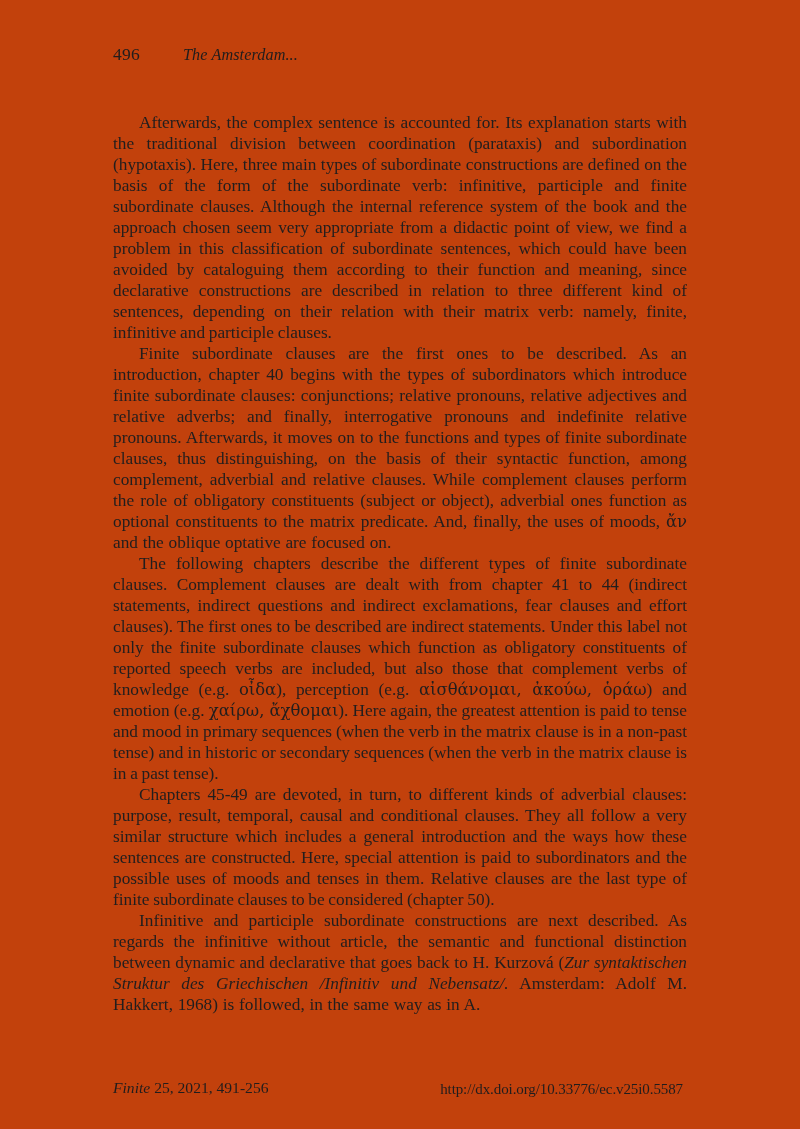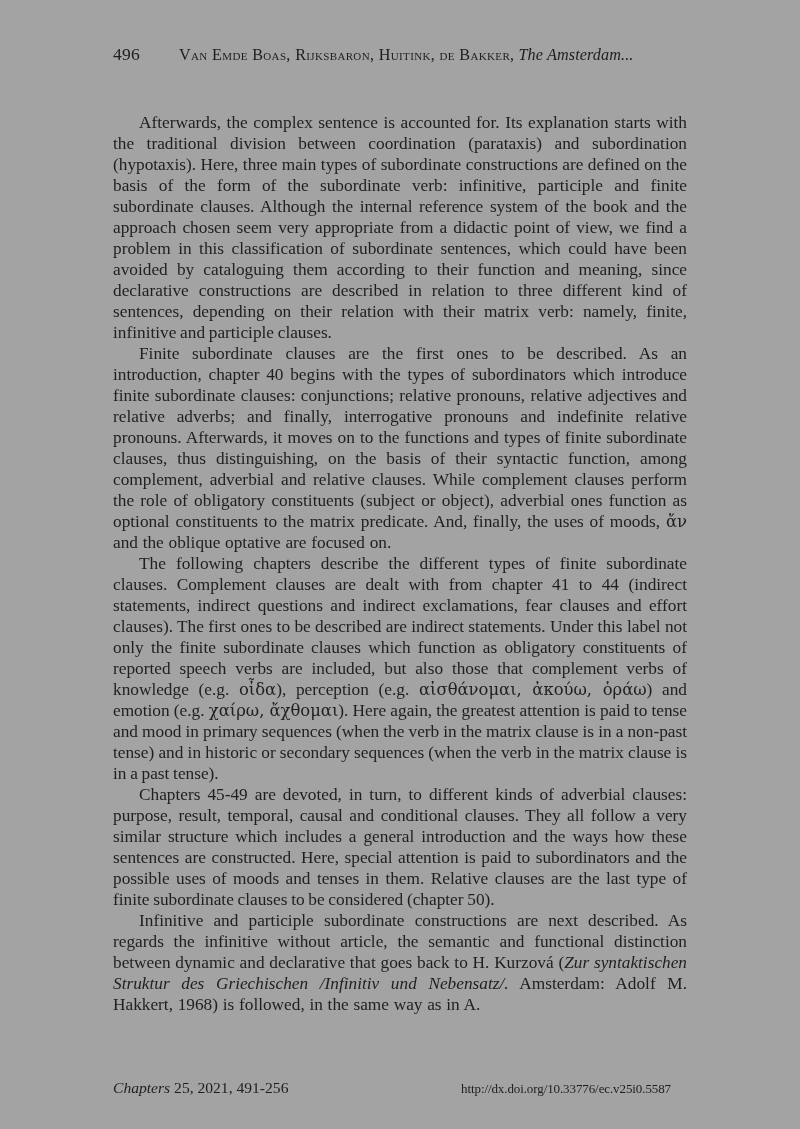--- a/index.html
+++ b/index.html
@@ -14,21 +14,21 @@
     color: #221f1f;
     position: relative;
     overflow: hidden;
   }
 
   .page {
     position: absolute;
     top: 0; left: 0;
     width: 800px;
     height: 1129px;
-    background: #a3a3a3;
+    background: #c2410c;
   }
 
   
   .running-head {
     position: absolute;
     top: 44px;
     left: 113px;
     width: 574px;
     height: 24px;
     display: flex;
@@ -103,51 +103,50 @@
     top: 10px;
     font-size: 15.6px;
     color: #201d1d;
     white-space: nowrap;
   }
   .footer-left .jname {
     font-style: italic;
   }
   .footer-right {
     position: absolute;
-    right: 16px;
+    right: 4px;
     top: 12px;
-    font-size: 13px;
+    font-size: 15px;
     color: #201d1d;
     white-space: nowrap;
     letter-spacing: -0.1px;
   }
 </style>
 </head>
 <body>
 
 <div class="page">
 
   <div class="running-head">
     <span class="folio">496</span>
-    <span class="head-authors">Van Emde Boas, Rijksbaron, Huitink, de Bakker,</span>
     <span class="head-title">The Amsterdam...</span>
   </div>
 
   <div class="body-col">
 
     <p class="tight"><span>Afterwards, the complex sentence is accounted for. Its explanation starts with the traditional division between coordination (parataxis) and subordination (hypotaxis). Here, three main types of subordinate constructions are defined on the basis of the form of the subordinate verb: infinitive, participle and finite subordinate clauses.  Although the internal reference system of the book and the approach chosen seem very appropriate from a didactic point of view, we find a problem in this classification of subordinate sentences, which could have been avoided by cataloguing them according to their function and meaning, since declarative constructions are described in relation to three different kind of sentences, depending on their relation with their matrix verb: namely, finite, infinitive and participle clauses.</span></p>
 
     <p class="loose"><span>Finite subordinate clauses are the first ones to be described. As an introduction, chapter 40 begins with the types of subordinators which introduce finite subordinate clauses: conjunctions; relative pronouns, relative adjectives and relative adverbs; and finally, interrogative pronouns and indefinite relative pronouns. Afterwards, it moves on to the functions and types of finite subordinate clauses, thus distinguishing, on the basis of their syntactic function, among complement, adverbial and relative clauses. While complement clauses perform the role of obligatory constituents (subject or object), adverbial ones function as optional constituents to the matrix predicate. And, finally, the uses of moods, </span><span class="grk">ἄν</span><span> and the oblique optative are focused on.</span></p>
 
     <p class="tight"><span>The following chapters describe the different types of finite subordinate clauses. Complement clauses are dealt with from chapter 41 to 44 (indirect statements, indirect questions and indirect exclamations, fear clauses and effort clauses). The first ones to be described are indirect statements. Under this label not only the finite subordinate clauses which function as obligatory constituents of reported speech verbs are included, but also those that complement verbs of knowledge (e.g. </span><span class="grk">οἶδα</span><span>), perception (e.g. </span><span class="grk">αἰσθάνομαι, ἀκούω, ὁράω</span><span>) and emotion (e.g. </span><span class="grk">χαίρω, ἄχθομαι</span><span>). Here again, the greatest attention is paid to tense and mood in primary sequences (when the verb in the matrix clause is in a non-past tense) and in historic or secondary sequences (when the verb in the matrix clause is in a past tense).</span></p>
 
     <p class="tight"><span>Chapters 45-49 are devoted, in turn, to different kinds of adverbial clauses: purpose, result, temporal, causal and conditional clauses. They all follow a very similar structure which includes a general introduction and the ways how these sentences are constructed. Here, special attention is paid to subordinators and the possible uses of moods and tenses in them. Relative clauses are the last type of finite subordinate clauses to be considered (chapter 50).</span></p>
 
     <p class="loose"><span>Infinitive and participle subordinate constructions are next described. As regards the infinitive without article, the semantic and functional distinction between dynamic and declarative that goes back to H. Kurzová (</span><span class="ital">Zur syntaktischen Struktur des Griechischen /Infinitiv und Nebensatz/.</span><span> Amsterdam: Adolf M. Hakkert, 1968) is followed, in the same way as in A.</span></p>
 
   </div>
 
   <div class="footer">
-    <div class="footer-left"><span class="jname">Chapters</span><span> 25, 2021, 491-256</span></div>
+    <div class="footer-left"><span class="jname">Finite</span><span> 25, 2021, 491-256</span></div>
     <div class="footer-right">http://dx.doi.org/10.33776/ec.v25i0.5587</div>
   </div>
 
 </div>
 
 </body></html>

